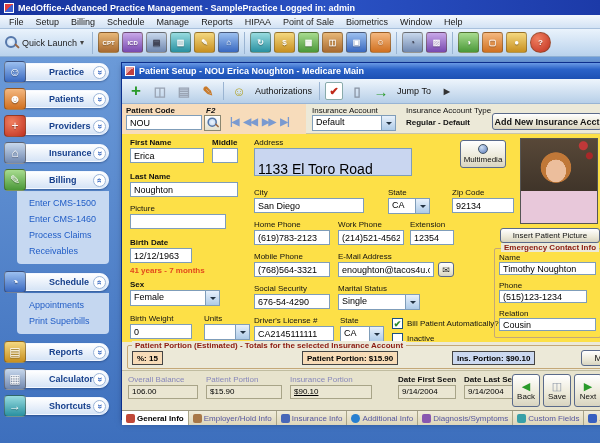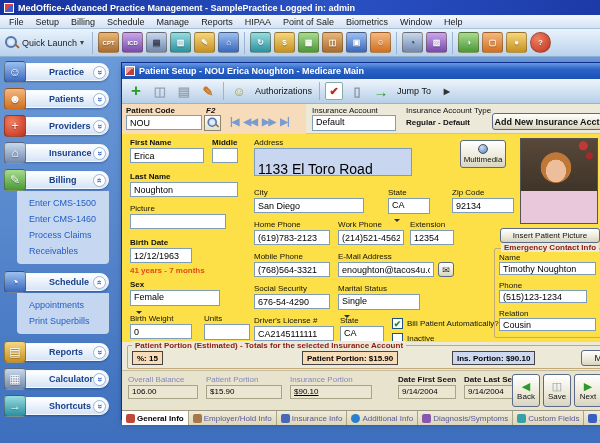--- a/index.html
+++ b/index.html
@@ -66,21 +66,21 @@
 
   .d-lookup{height:30px;position:relative;background:#ece9d8;border-bottom:1px solid #c8c4aa;}
   .lk-peach{position:absolute;left:0;top:0;width:184px;height:30px;background:#f7dcbb;}
   .lbl{position:absolute;font-size:8px;color:#111;white-space:nowrap;}
   .lbl.b{font-weight:bold;}
   .fld{position:absolute;height:15px;border:1px solid #7f9db9;background:#fff;font-family:"Liberation Sans",sans-serif;font-size:9px;padding:1px 3px;}
   .lk-magbtn{position:absolute;left:82px;top:11px;width:17px;height:16px;background:linear-gradient(#fff,#e4e0cc);border:1px solid #8a8670;cursor:pointer;display:flex;align-items:center;justify-content:center;}
   .lk-magbtn .mag{transform:scale(.8);}
   .navarrows{position:absolute;left:108px;top:12px;display:flex;gap:5px;color:#7a9ad0;font-size:10px;font-weight:bold;}
   .navarrows span{cursor:pointer;letter-spacing:-1px;}
-  .dd{position:absolute;height:16px;border:1px solid #7f9db9;background:#fff;display:flex;cursor:pointer;flex-direction:column;}
+  .dd{position:absolute;height:16px;border:1px solid #7f9db9;background:#fff;display:flex;cursor:pointer;}
   .dd .txt{flex:1;font-size:9px;padding:1px 3px;white-space:nowrap;overflow:hidden;}
   .dd .arr{width:14px;background:linear-gradient(#e8f1fb,#aecbe8);border-left:1px solid #7f9db9;position:relative;}
   .dd .arr::after{content:"";position:absolute;left:4px;top:6px;border:3px solid transparent;border-top-color:#234;}
   .xpbtn{background:linear-gradient(#ffffff,#ece9d8 60%,#d8d4c0);border:1px solid #5a6a8a;border-radius:3px;
     font-size:9px;color:#111;display:flex;align-items:center;justify-content:center;cursor:pointer;font-family:"Liberation Sans",sans-serif;}
 
   .d-form{position:relative;height:208px;background:#fde047;}
   .age{position:absolute;font-size:8px;font-weight:bold;color:#e2491d;white-space:nowrap;}
   .addr{position:absolute;border:1px solid #7f9db9;background:#c9d6f0;font-size:14px;padding:12px 3px;}
   .cbrow{position:absolute;display:flex;align-items:center;gap:4px;cursor:pointer;}

